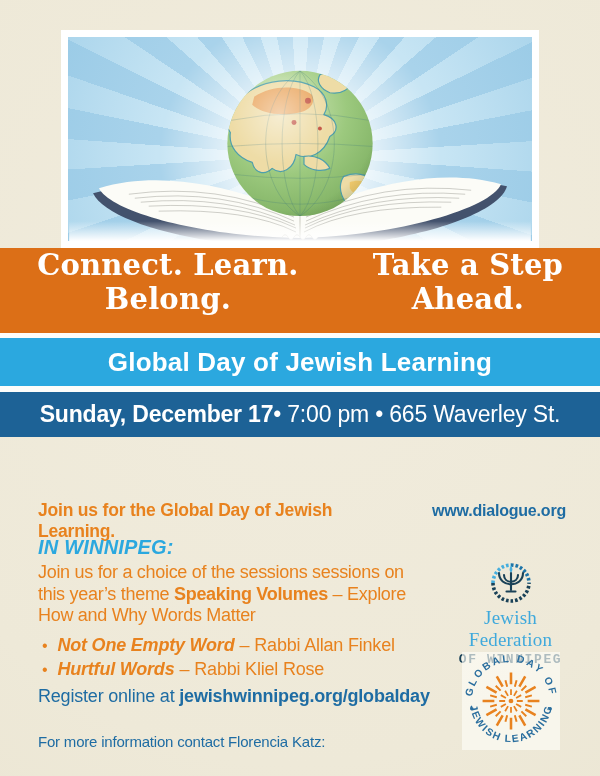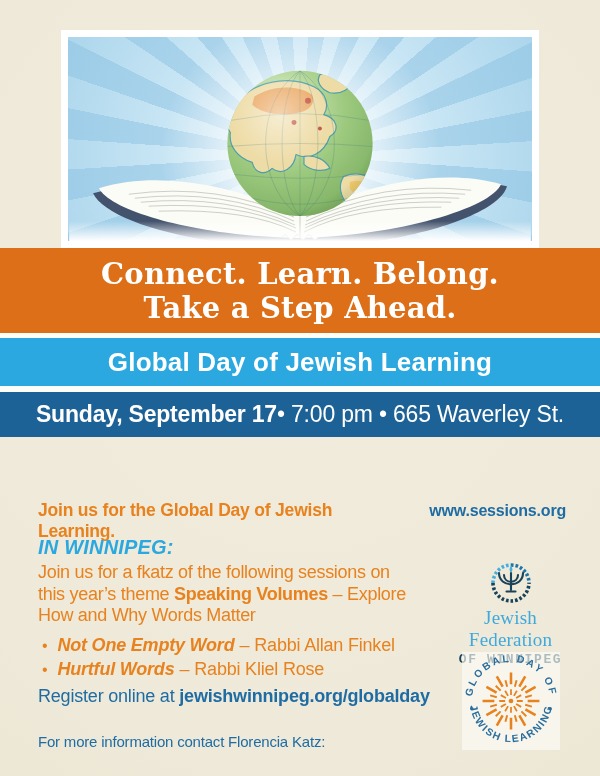--- a/index.html
+++ b/index.html
@@ -17,21 +17,21 @@
   .photo-inner{
     position:relative;width:464px;height:204px;overflow:hidden;
     background:
       radial-gradient(circle at 50% 58%, #ffffff 0%, rgba(255,255,255,.96) 16%, rgba(255,255,255,0) 54%),
       radial-gradient(circle at 50% 58%, rgba(150,200,228,0) 55%, rgba(139,195,226,.45) 100%),
       repeating-conic-gradient(from 4deg at 50% 58%, #a9d3eb 0deg 7.5deg, #c7e5f4 7.5deg 15deg);
   }
   .photo-inner svg{position:absolute;left:0;top:0;}
   
   .banner{position:absolute;left:0;width:600px;color:#fff;text-align:center;}
-  .banner-orange{top:248px;height:85px;background:#dc6f17;display:flex;flex-direction:column;justify-content:center;
+  .banner-orange{top:248px;height:85px;background:#dc6f17;display:flex;justify-content:center;
     font-family:"DejaVu Serif",serif;font-weight:bold;font-size:29px;line-height:34px;letter-spacing:.2px;}
   .gap{position:absolute;left:0;width:600px;background:#fdfdfa;}
   .gap1{top:333px;height:5px;}
   .gap2{top:386px;height:6px;}
   .banner-blue{top:338px;height:48px;background:#2ba8df;display:flex;align-items:center;justify-content:center;
     font-weight:bold;font-size:26px;letter-spacing:.2px;}
   .banner-navy{top:392px;height:45px;background:#1d6296;display:flex;align-items:center;justify-content:center;
     font-size:23px;letter-spacing:-0.2px;}
   .banner-navy .b{font-weight:bold;}
   
@@ -159,34 +159,34 @@
     <div>Take a Step Ahead.</div>
   </div>
   <div class="gap gap1"></div>
 
   <div class="banner banner-blue">
     <span>Global Day of Jewish Learning</span>
   </div>
   <div class="gap gap2"></div>
 
   <div class="banner banner-navy">
-    <span class="b">Sunday, September 17</span>
+    <span class="b">Sunday, December 17</span>
       <span> • 7:00 pm • 665 Waverley St.</span>
   </div>
 
 
   <div class="blk join-row">
     <span class="join orange-txt">Join us for the Global Day of Jewish Learning.</span>
-    <span class="site blue-txt">www.sessions.org</span>
+    <span class="site blue-txt">www.dialogue.org</span>
   </div>
 
   <div class="blk inwpg ltblue-txt">IN WINNIPEG:</div>
 
   <div class="blk sessions orange-txt">
-    <span>Join us for a fkatz of the following sessions on</span><br>
+    <span>Join us for a choice of the sessions sessions on</span><br>
     <span>this year’s theme </span><span class="b">Speaking Volumes</span><span> – Explore</span><br>
     <span>How and Why Words Matter</span>
   </div>
 
   <div class="blk bullets orange-txt">
     <div class="row">
       <span class="dot">•</span>
       <span><span class="title">Not One Empty Word</span><span class="sep">–</span><span>Rabbi Allan Finkel</span></span>
     </div>
     <div class="row">

